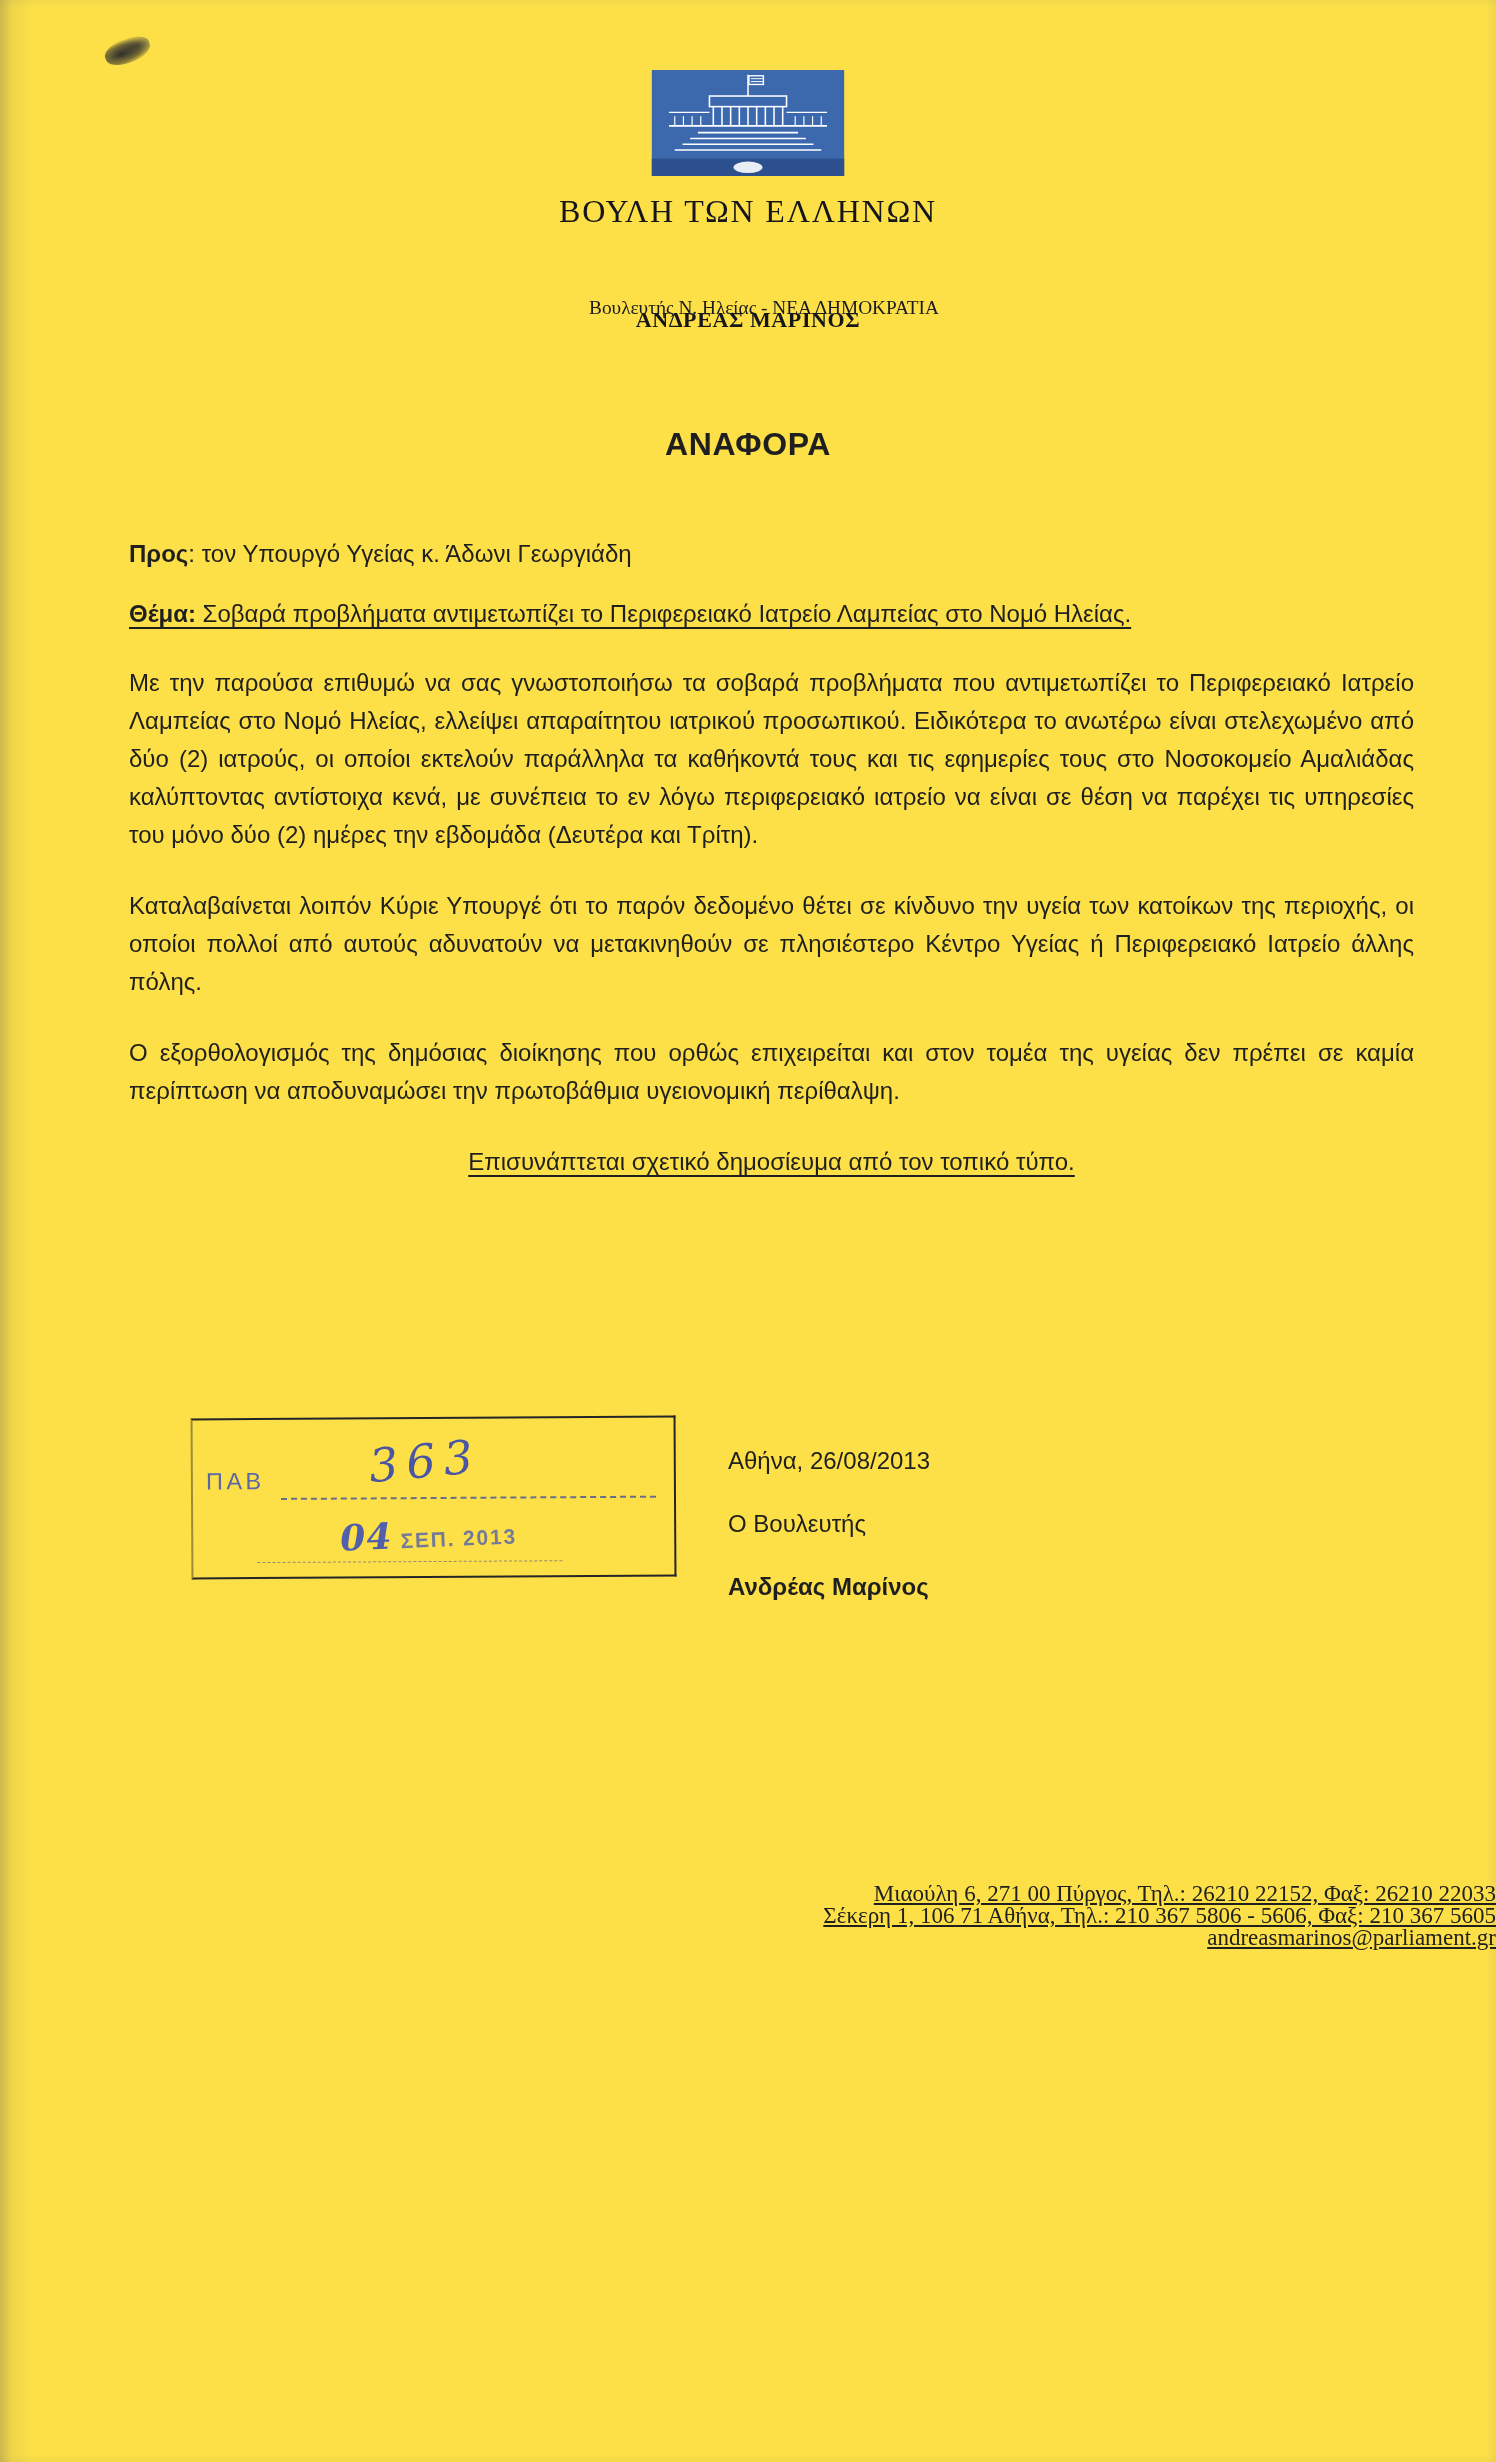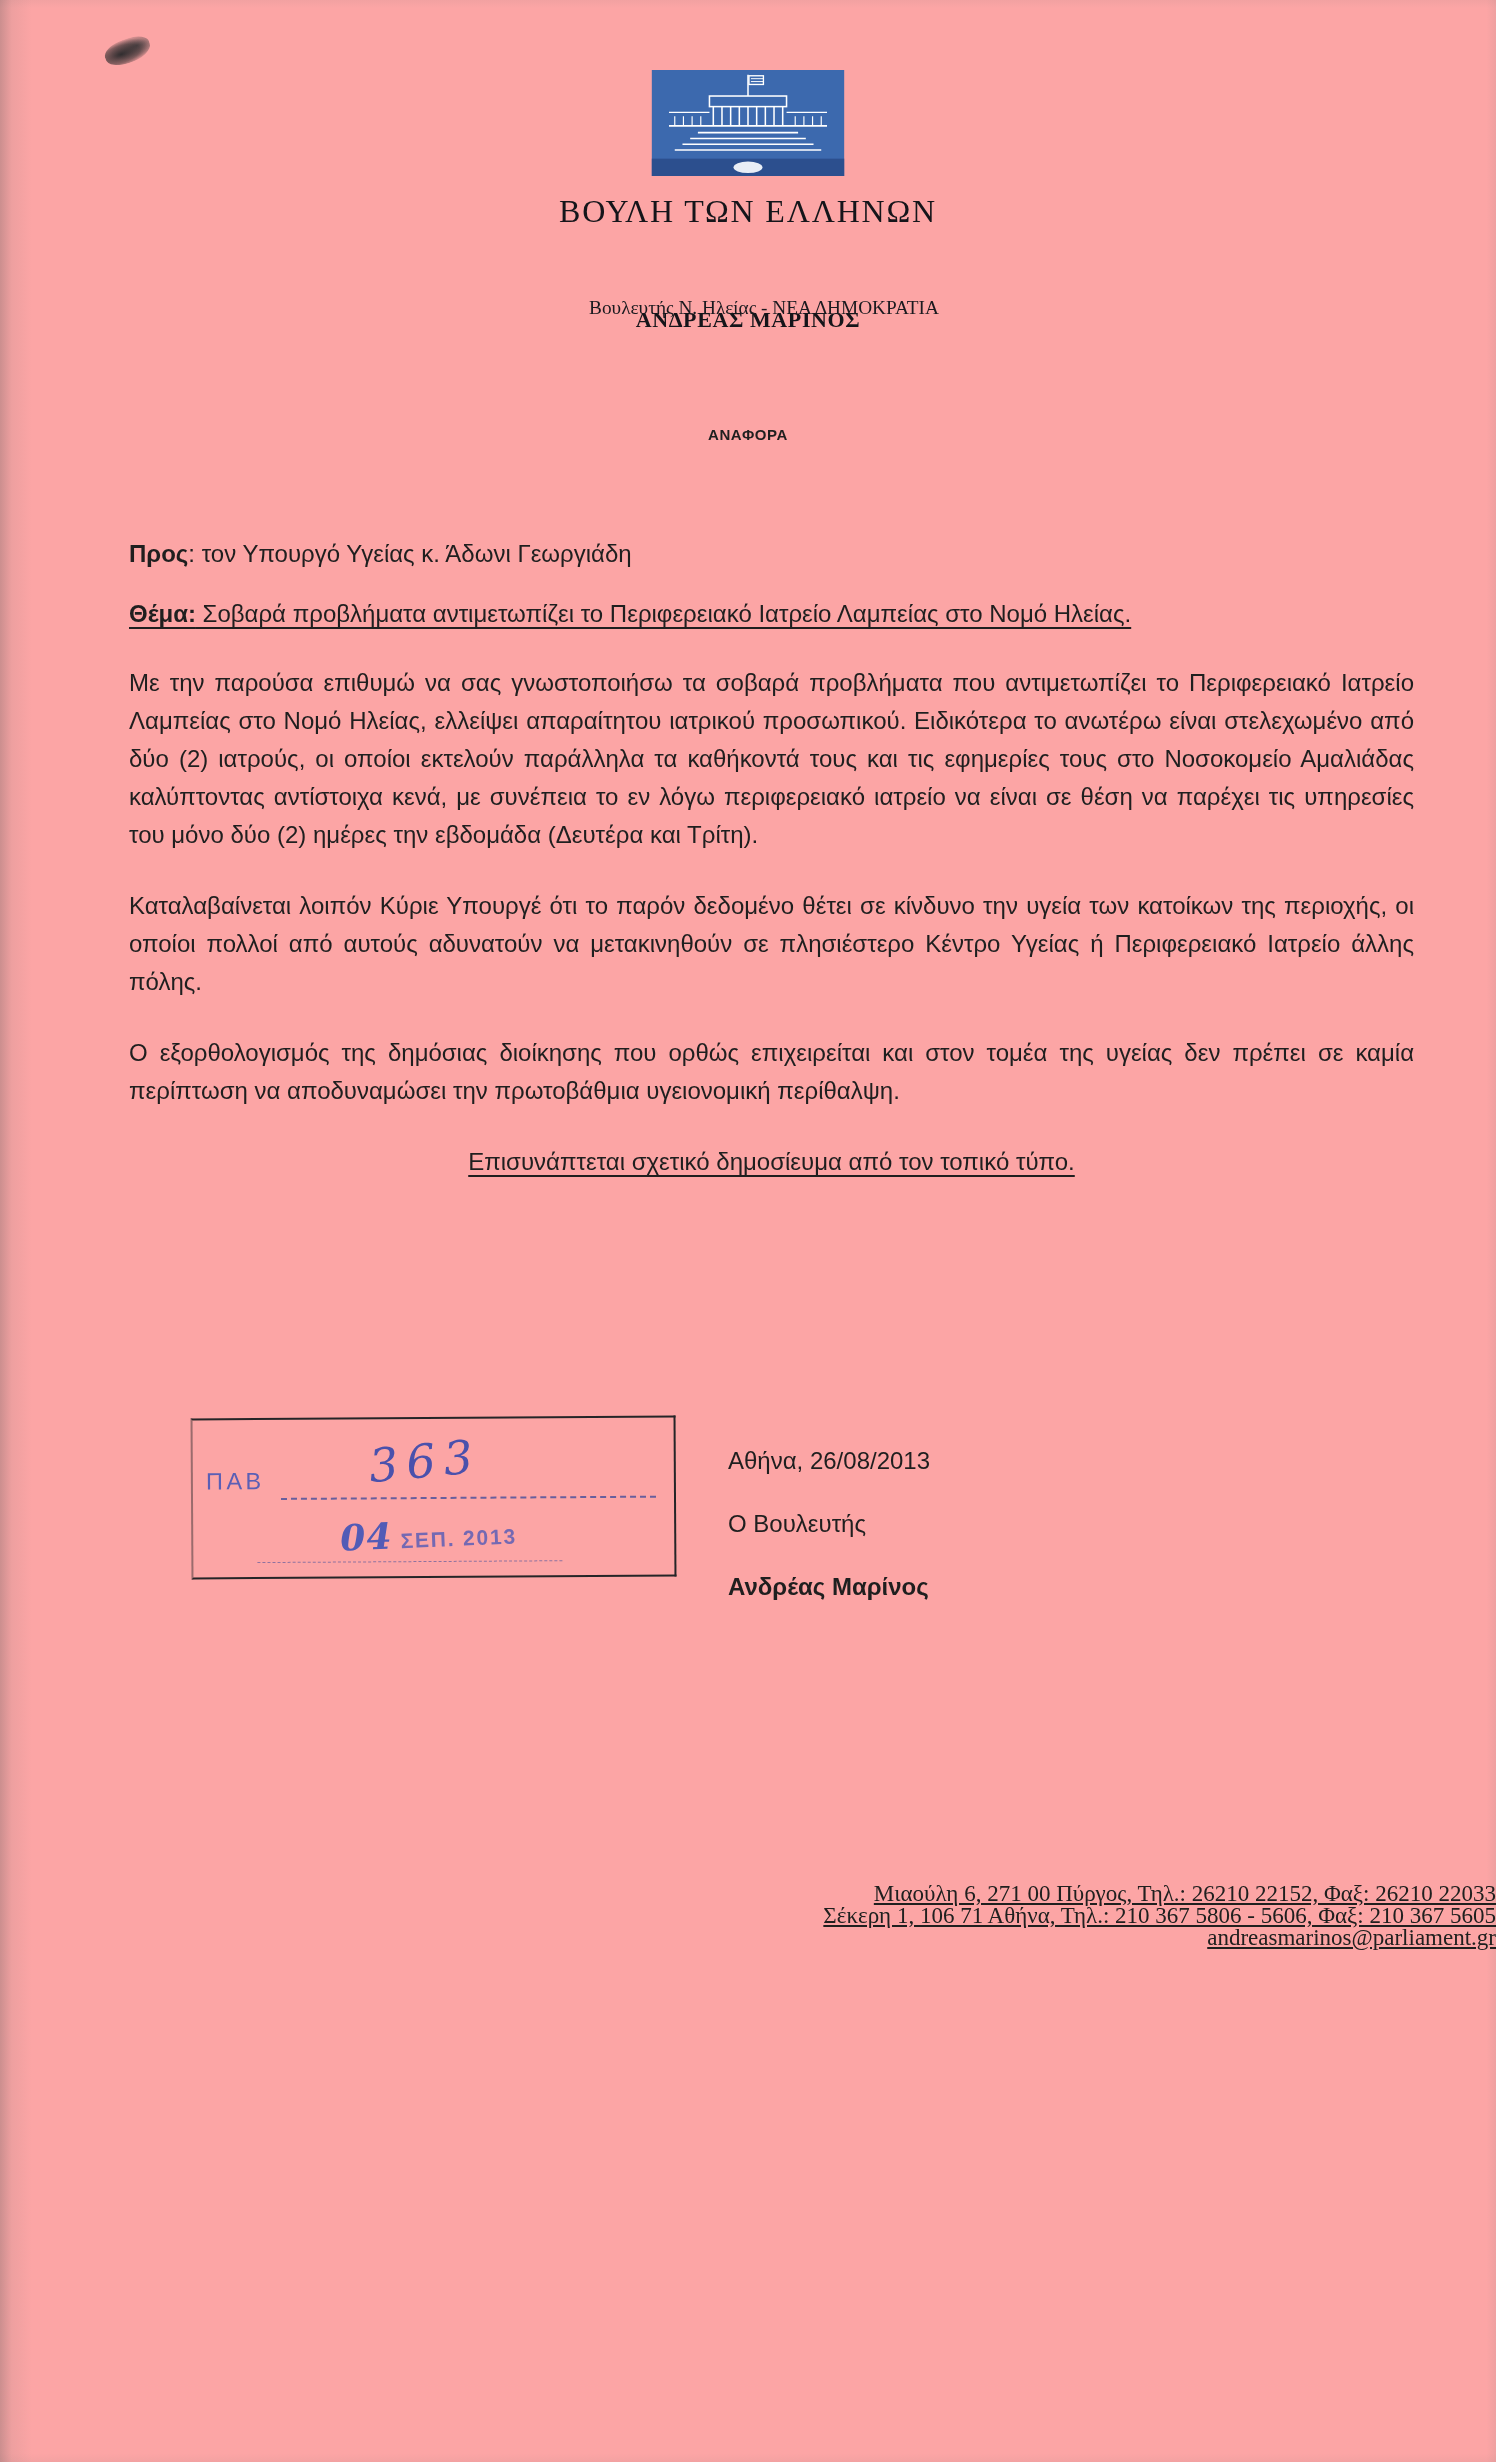--- a/index.html
+++ b/index.html
@@ -1,20 +1,20 @@
 <!DOCTYPE html>
 <html style="font-size:9.4px"><head>
 <meta charset="utf-8">
 <style>
   html, body { margin: 0; padding: 0; background: #e8e8e6; }
   .page {
     position: relative;
     width: 1496px;
     height: 2462px;
-    background: #fca5a5;
+    background: #fde047;
     overflow: hidden;
     font-family: "Liberation Sans", "DejaVu Sans", sans-serif;
     color: #1f1f1f;
   }
   
   .edge-shade {
     position: absolute; inset: 0; pointer-events: none;
     background:
       linear-gradient(to right, rgba(90,90,90,0.30), rgba(110,110,110,0.10) 11.7px, rgba(120,120,120,0.0) 32px),
       linear-gradient(to left, rgba(120,120,120,0.10), rgba(120,120,120,0.0) 9.4px),
@@ -50,21 +50,21 @@
   }
   .mp-title {
     position: absolute; top: 297px; left: 0; width: 100%;
     text-align: center;
     font-family: "Liberation Serif", "DejaVu Serif", serif;
     font-size: 19.3px; color: #1a1a1f; padding-left: 16px;
   }
 
   .doc-type {
     position: absolute; top: 426px; left: 0; width: 100%;
-    text-align: center; font-weight: 700; font-size: 15px; letter-spacing: 0.6px;
+    text-align: center; font-weight: 700; font-size: 32px; letter-spacing: 0.6px;
   }
 
   .to-line {
     position: absolute; top: 539px; left: 129px; right: 82px;
     font-size: 24px; line-height: 30.5px;
   }
   .bold { font-weight: 700; }
 
   .subject {
     position: absolute; top: 599px; left: 129px; right: 82px;

